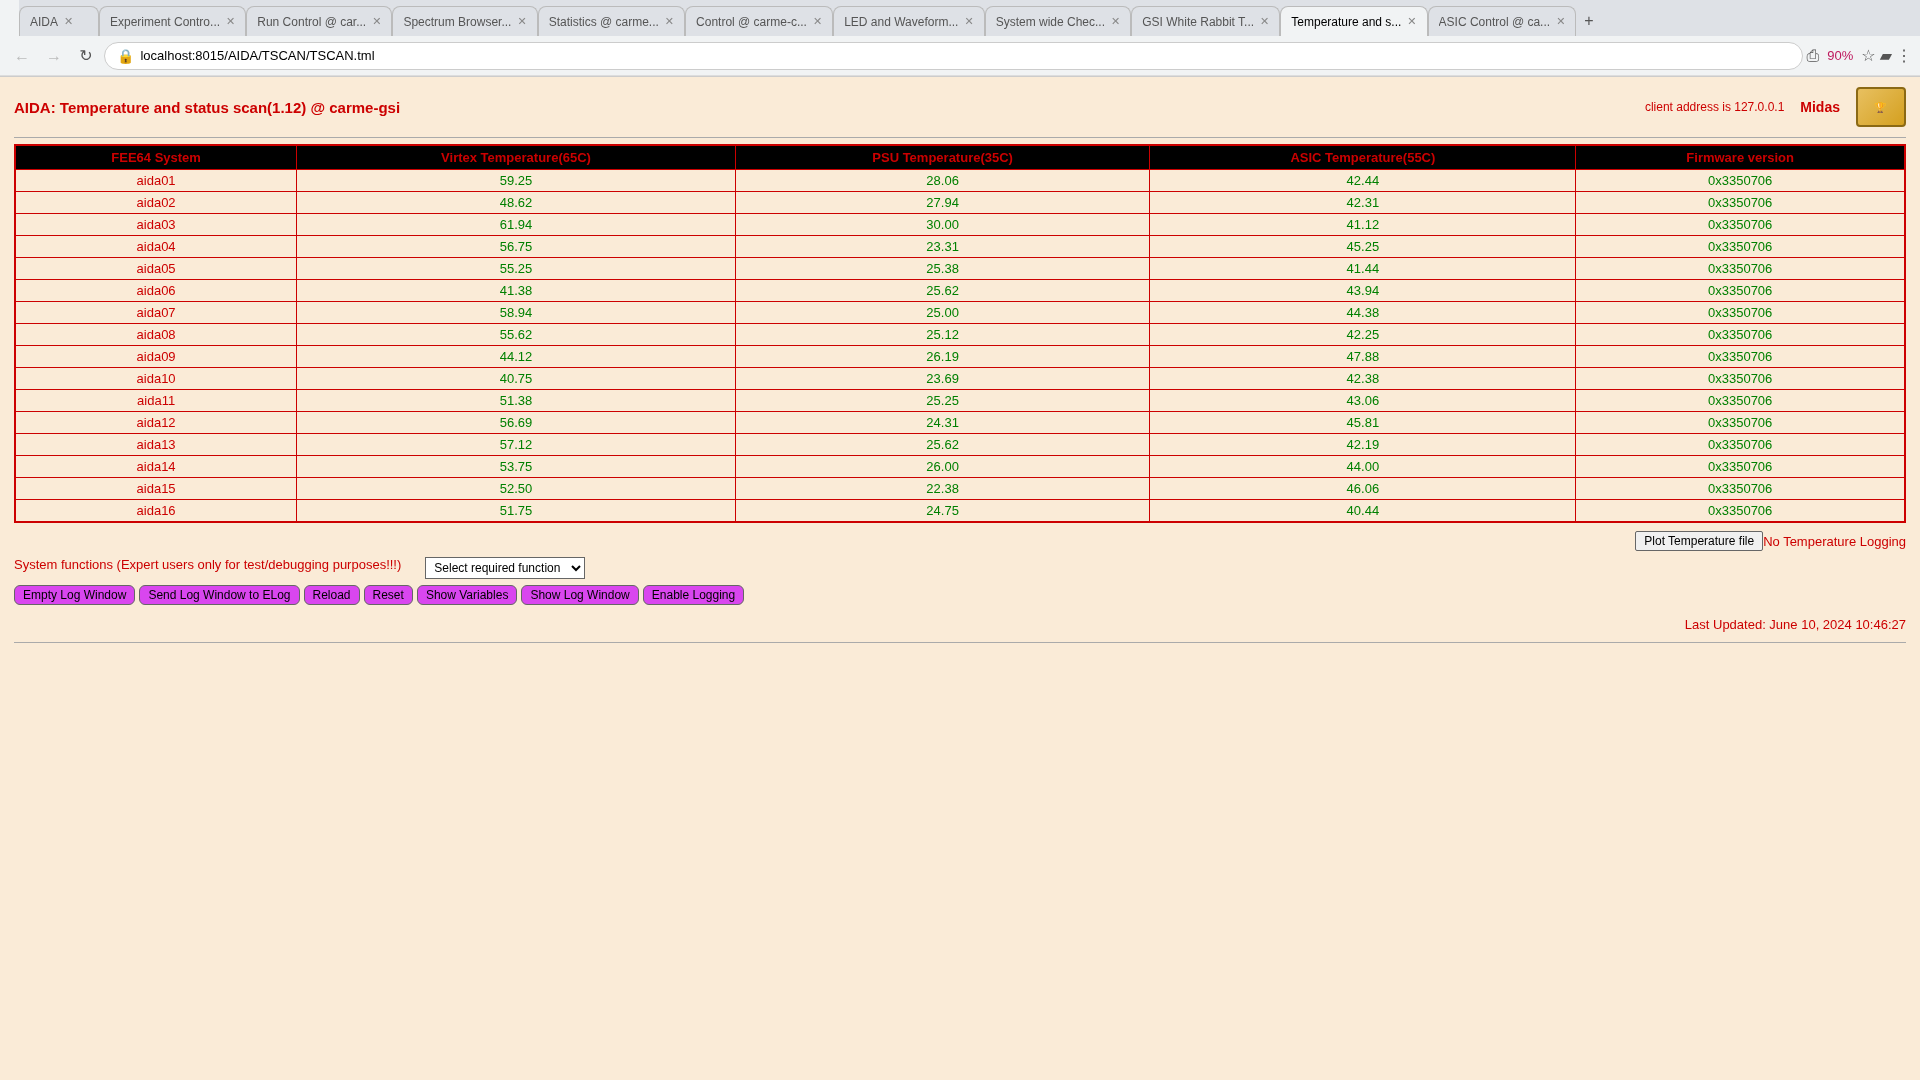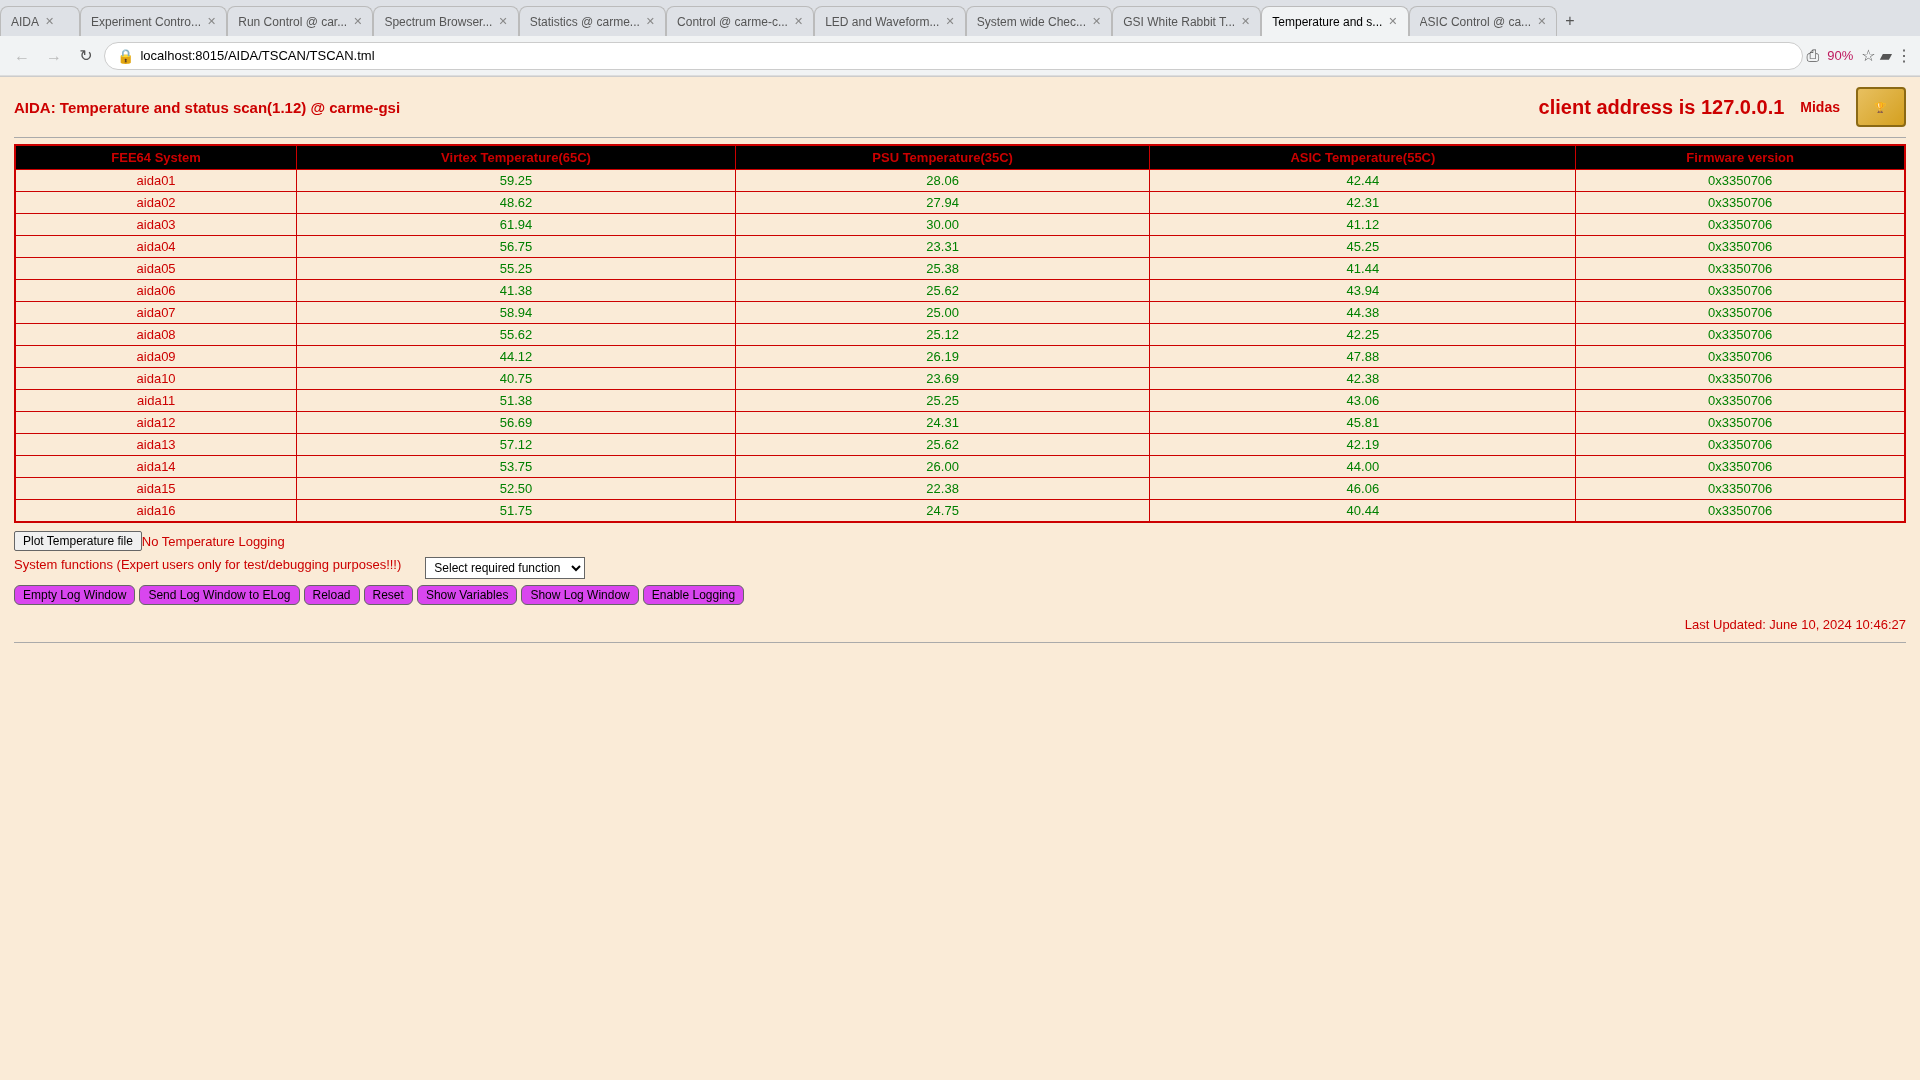--- a/index.html
+++ b/index.html
@@ -16,20 +16,21 @@
       border-bottom: 1px solid #ccc;
     }
 
     .tab-bar {
       display: flex;
       align-items: flex-end;
       background: #dee1e6;
       padding-top: 4px;
       height: 36px;
       overflow: hidden;
+      margin-left: 19px;
     }
 
     .tab {
       display: flex;
       align-items: center;
       height: 30px;
       padding: 0 10px;
       background: #dee1e6;
       border: 1px solid #bbb;
       border-bottom: none;
@@ -160,22 +161,22 @@
     }
 
     .page-title {
       color: #cc0000;
       font-size: 15px;
       font-weight: bold;
     }
 
     .client-address {
       color: #cc0000;
-      font-size: 20px;
-      font-weight: bold;
+      font-size: 12px;
+      font-weight: normal;
     }
 
     .logo-area {
       display: flex;
       align-items: center;
       gap: 12px;
     }
 
     .logo-box {
       width: 50px;
@@ -241,21 +242,21 @@
     
     .controls-area {
       display: flex;
       flex-direction: column;
       gap: 6px;
       margin-top: 6px;
     }
 
     .plot-row {
       display: flex;
-      justify-content: flex-start;
+      justify-content: flex-end;
       align-items: center;
     }
 
     .plot-btn {
       padding: 2px 8px;
       font-size: 12px;
       cursor: pointer;
       border: 1px solid #666;
       background: #f0f0f0;
       border-radius: 2px;

